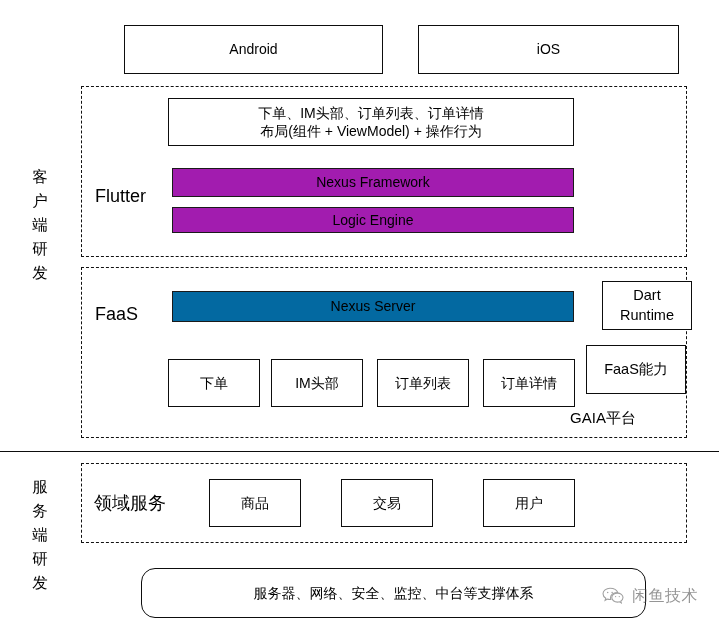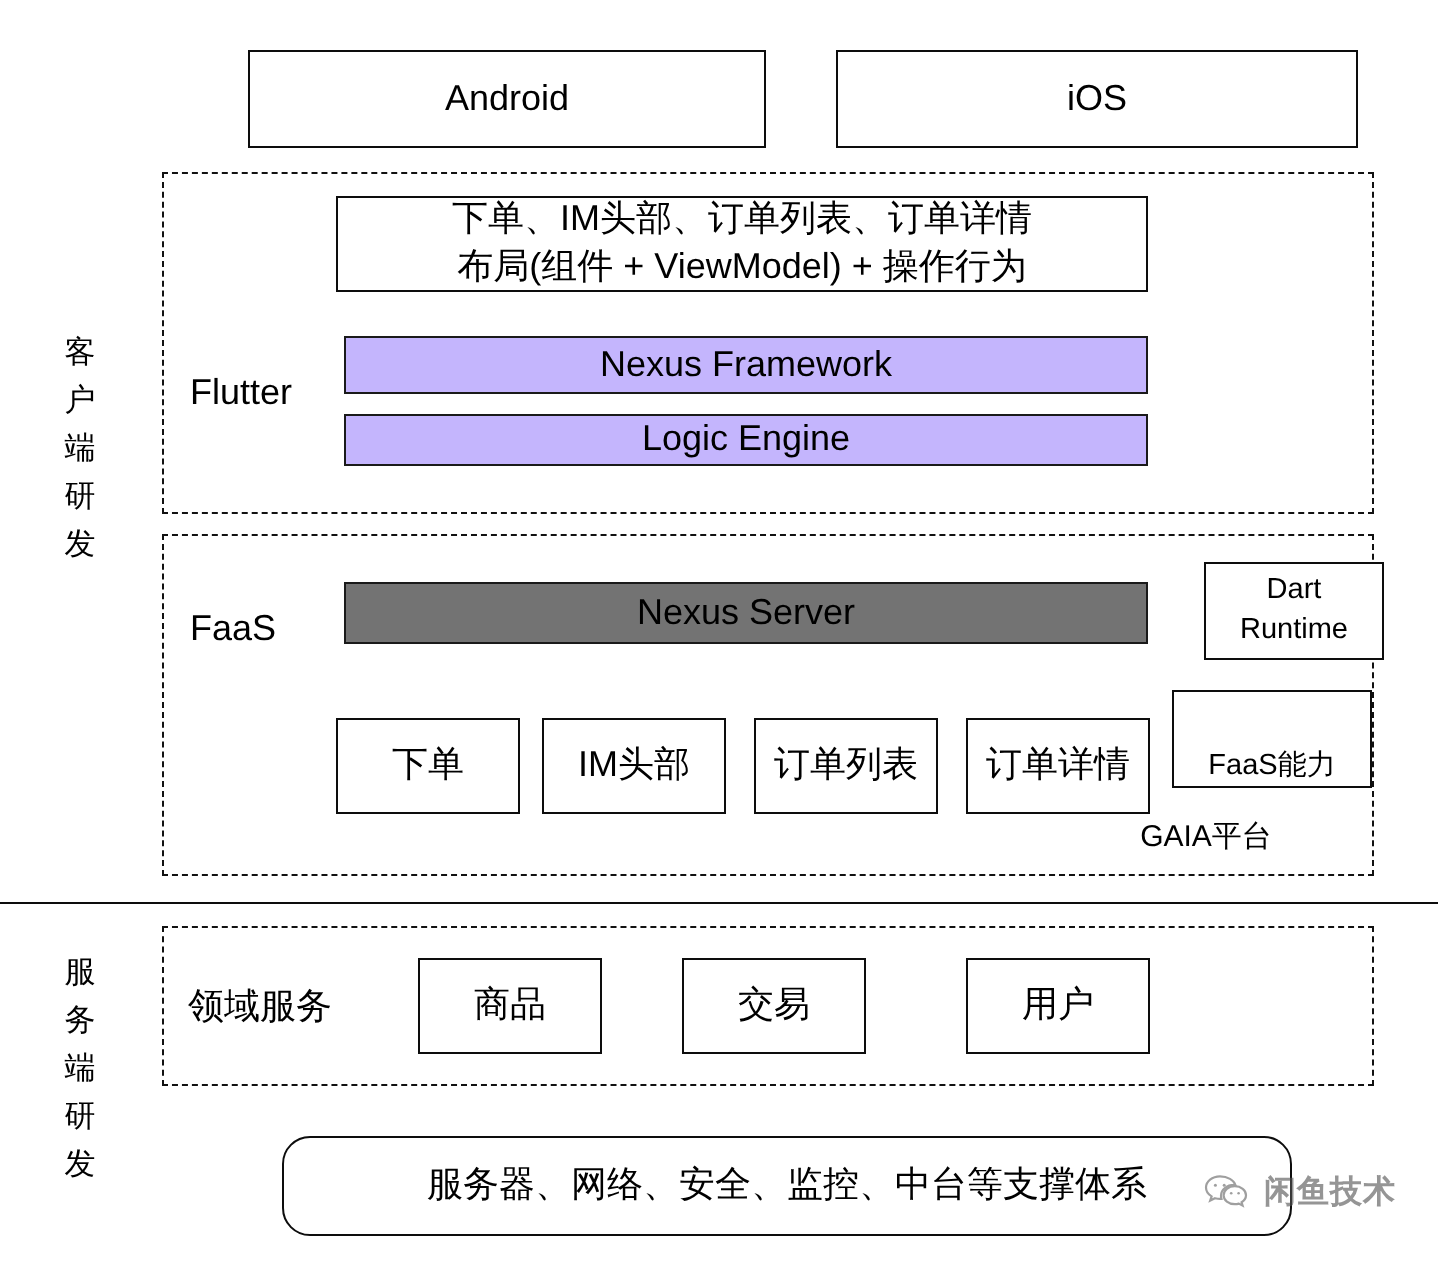--- a/index.html
+++ b/index.html
@@ -22,33 +22,33 @@
 
   
   .box {
     border: 1.6px solid #0d0d0d;
     background: #ffffff;
     display: flex;
     align-items: center;
     justify-content: center;
     text-align: center;
     line-height: 1.32;
-    font-size: 18px;
+    font-size: 14px;
   }
   .box.small { font-size: 14.5px; }
 
   
   .dashgroup {
     border: 1.7px dashed #111111;
     background: transparent;
   }
 
   
-  .fill-beige { background: #c4b5fd; border-color: #1a1a1a; }
-  .fill-blue  { background: #737373; border-color: #1a1a1a; }
+  .fill-beige { background: #a21caf; border-color: #1a1a1a; }
+  .fill-blue  { background: #0369a1; border-color: #1a1a1a; }
 
   
   .label {
     display: flex;
     align-items: center;
     font-size: 18px;
     white-space: nowrap;
   }
   .label.center { justify-content: center; }
 
@@ -68,21 +68,20 @@
     border-top: 1.6px solid #0d0d0d;
     height: 0;
   }
 
   
   .watermark {
     display: flex;
     align-items: center;
     gap: 6px;
     opacity: 0.62;
-    font-weight: bold;
   }
   .wm-icon {
     width: 26px; height: 22px;
     display: flex; align-items: center; justify-content: center;
   }
   .wm-text {
     font-size: 16px;
     letter-spacing: 0.5px;
     color: #555555;
     font-family: "DejaVu Sans", sans-serif;
@@ -149,21 +148,21 @@
     <span>订单列表</span>
   </div>
   <div class="abs box" style="left:483px; top:359px; width:92px; height:48px;">
     <span>订单详情</span>
   </div>
 
   <div class="abs box small two-line" style="left:586px; top:281px; width:90px; height:49px; flex-direction:column;margin-left:16px;">
     <span>Dart
 Runtime</span>
   </div>
-  <div class="abs box small" style="left:586px; top:345px; width:100px; height:49px;align-items:flex-end;">
+  <div class="abs box small" style="left:586px; top:345px; width:100px; height:49px;">
     <span>FaaS能力</span>
   </div>
   <div class="abs label center" style="left:558px; top:406px; width:90px; height:24px; font-size:15px;">
     <span>GAIA平台</span>
   </div>
 
   <div class="abs divider" style="left:0px; top:451px; width:719px;"></div>
 
   <div class="abs vlabel" style="left:18px; top:470px; width:44px; height:130px;">
     <span>服</span>

